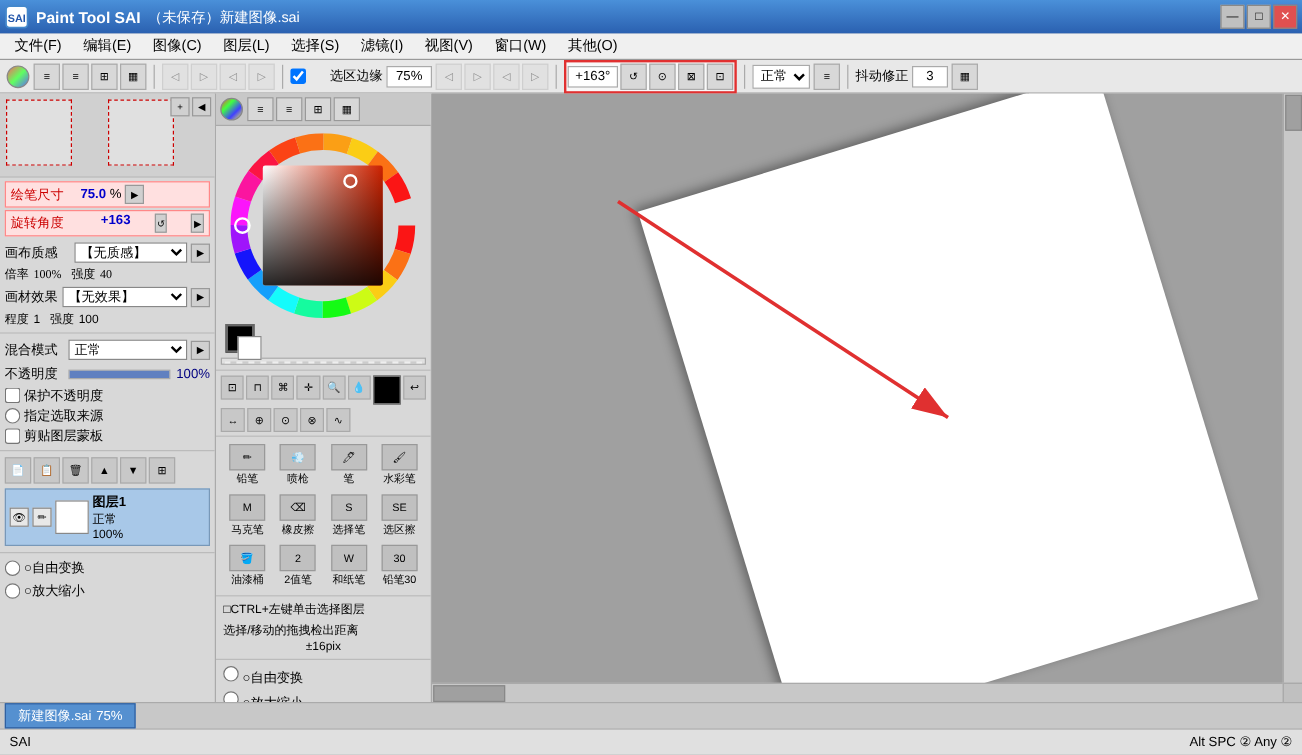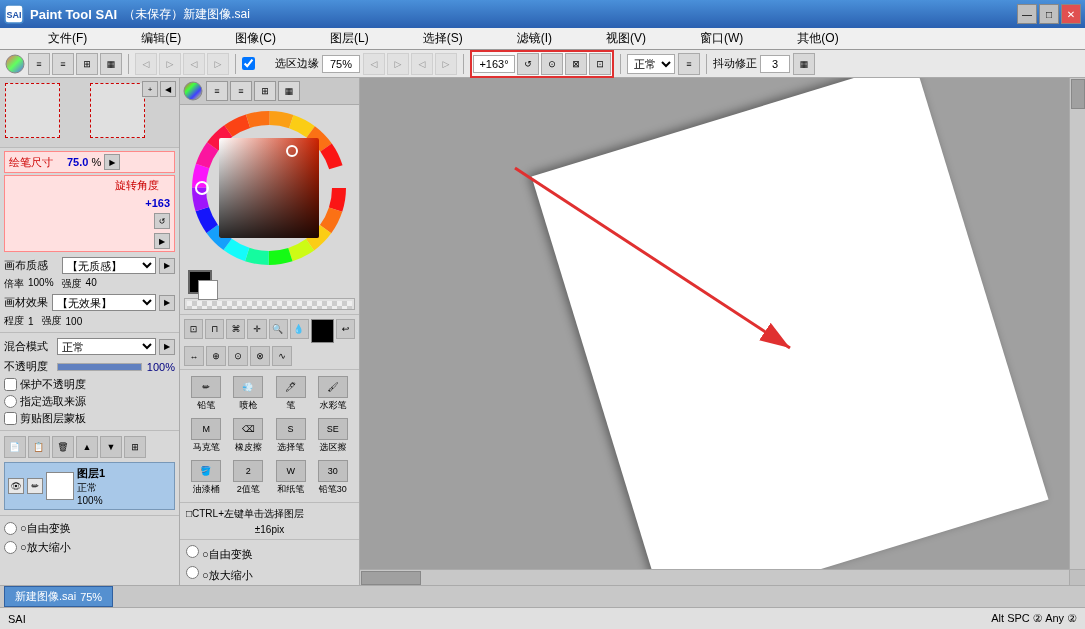--- a/index.html
+++ b/index.html
@@ -67,21 +67,20 @@
       display: flex;
       align-items: center;
       padding: 0 4px;
       gap: 2px;
     }
     .menu-item {
       padding: 0 8px;
       cursor: pointer;
       font-size: 12px;
       white-space: nowrap;
-      margin-left: 36px;
     }
 
     
     #toolbar {
       width: 100%;
       height: 28px;
       background: #e8e8e8;
       border-bottom: 1px solid #aaa;
       display: flex;
       align-items: center;
@@ -453,36 +452,36 @@
         </div>
       </div>
 
       <div style="background:#ffe0e0; border:1px solid #ff8888; margin:3px 4px 1px; padding:2px 4px; display:flex; align-items:center; gap:3px;">
         <span style="font-size:11px; color:#cc0000; min-width:55px;">绘笔尺寸</span>
         <span style="font-size:11px; color:#0000cc; font-weight:bold;">75.0</span>
         <span style="font-size:11px;">%</span>
         <div class="small-icon-btn">▶</div>
       </div>
 
-      <div style="background:#ffe0e0; border:1px solid #ff8888; margin:1px 4px 3px; padding:2px 4px; display:flex; align-items:flex-end; gap:4px;flex-direction:column;">
+      <div style="background:#ffe0e0; border:1px solid #ff8888; margin:1px 4px 3px; padding:2px 4px; display:flex; align-items:flex-start; gap:20px;">
         <span style="font-size:11px; color:#cc0000; min-width:55px;">旋转角度</span>
         <span style="font-size:11px; color:#0000cc; font-weight:bold;">+163</span>
         <div class="small-icon-btn">↺</div>
         <div class="small-icon-btn">▶</div>
       </div>
 
       <div style="padding:2px 4px; display:flex; align-items:center; gap:3px;">
         <span style="font-size:11px; min-width:55px;">画布质感</span>
         <select class="panel-dropdown" style="height:17px; font-size:11px;">
           <option>【无质感】</option>
         </select>
         <div class="small-icon-btn">▶</div>
       </div>
 
-      <div style="padding:1px 4px; display:flex; align-items:flex-start; gap:4px;">
+      <div style="padding:1px 4px; display:flex; align-items:center; gap:4px;font-family:Liberation Serif, serif;">
         <span style="font-size:10px;">倍率</span>
         <span style="font-size:10px;">100%</span>
         <span style="font-size:10px; margin-left:4px;">强度</span>
         <span style="font-size:10px;">40</span>
       </div>
 
       <div style="padding:2px 4px; display:flex; align-items:center; gap:3px;">
         <span style="font-size:11px; min-width:45px;">画材效果</span>
         <select class="panel-dropdown" style="height:17px; font-size:11px;">
           <option>【无效果】</option>
@@ -727,20 +726,21 @@
         </div>
         <div class="brush-tool-item">
           <div class="brush-tool-icon">30</div>
           <span class="brush-tool-label">铅笔30</span>
         </div>
       </div>
 
       <div style="border-top:1px solid #bbb; margin:2px 0;"></div>
 
       <div style="padding:2px 6px; font-size:10px;">□CTRL+左键单击选择图层</div>
+      <div style="padding:1px 6px; font-size:10px;">选择/移动的拖拽检出距离</div>
       <div style="padding:1px 6px; font-size:10px; text-align:center;">±16pix</div>
 
       <div style="border-top:1px solid #bbb; margin:3px 0;"></div>
       <div style="padding:2px 6px; font-size:11px;">
         <input type="radio" name="trb" style="">
         <span>○自由变换</span>
       </div>
       <div style="padding:2px 6px; font-size:11px;">
         <input type="radio" name="trb" style="">
         <span>○放大缩小</span>

